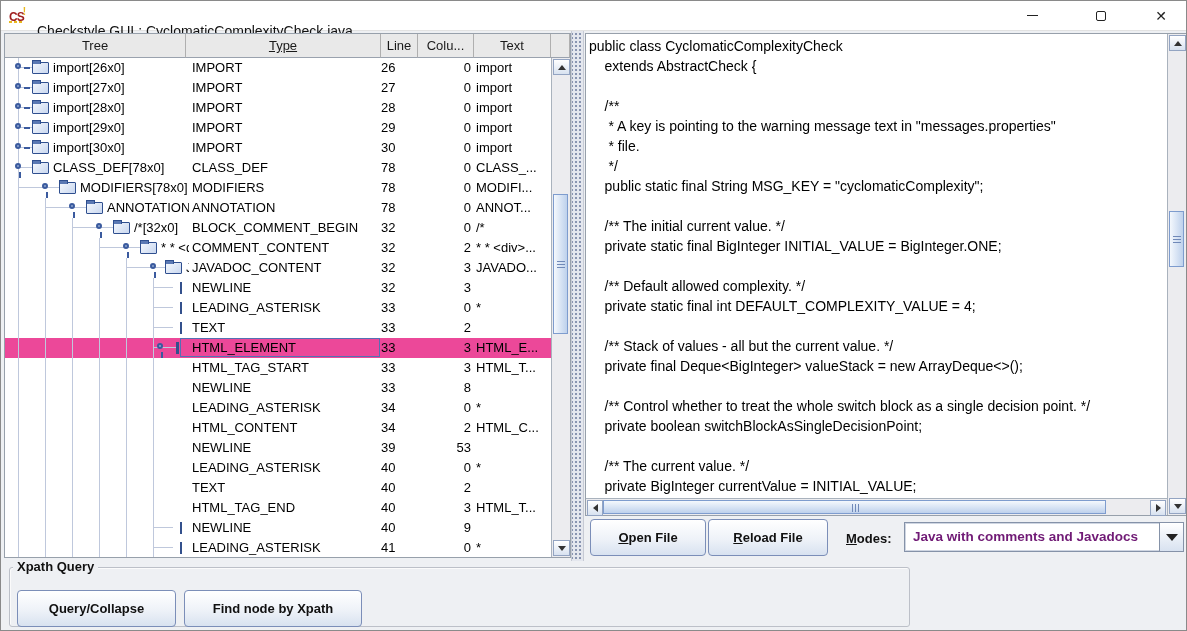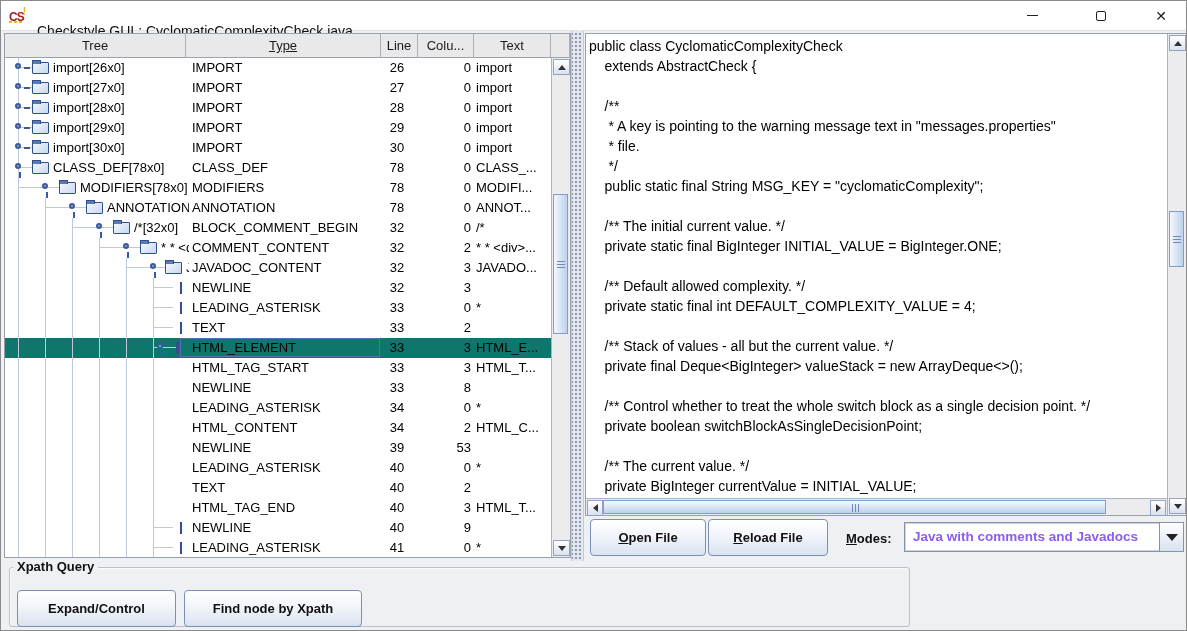--- a/index.html
+++ b/index.html
@@ -22,35 +22,35 @@
   #btn-min .g { width:11px; height:1px; background:#222; }
   #btn-max .g { width:10px; height:10px; border:1.2px solid #222; border-radius:2px; }
   #btn-close .g { font-size:14px; line-height:14px; }
   
   #tree-panel { position:absolute; left:3px; top:32px; width:567px; height:525px; background:#fff; border:1px solid #97a0ab; }
   #tree-header { position:absolute; left:0; top:0; height:24px; width:565px; display:flex; }
   .hcell { height:24px; background:#e9e9e9; border-right:1px solid #afafaf; border-bottom:1px solid #9aa2ae;
            font-size:13px; color:#1a1a1a; display:flex; align-items:center; justify-content:center; }
   #tree-rows { position:absolute; left:0; top:24px; width:546px; height:499px; overflow:hidden; background:#fff; }
   .trow { position:absolute; left:0; width:546px; height:20px; font-size:13px; color:#000; }
-  .trow.sel { background:#0f766e; }
+  .trow.sel { background:#ec4899; }
   .tcell-tree { position:absolute; left:0; top:0; width:184px; height:20px; overflow:hidden; }
   .guide { position:absolute; top:0; width:1px; height:20px; background:#bfc8dc; }
   .dash  { position:absolute; top:9px; height:1px; background:#bfc8dc; }
   .handle { position:absolute; top:5px; width:6px; height:6px; border:2px solid #3a5a9e; border-radius:50%; background:#8fa6cf; }
   .handle.collapsed::after { content:""; position:absolute; left:7px; top:2px; width:6px; height:2px; background:#3a5a9e; }
   .handle.expanded::after  { content:""; position:absolute; left:2px; top:7px; width:2px; height:6px; background:#3a5a9e; }
   .folder { position:absolute; top:4px; width:17px; height:12px; border:1px solid #2f4f8f; border-radius:1px;
             background:linear-gradient(135deg,#f4f8fe 0%,#c9d7ef 100%); }
   .folder::before { content:""; position:absolute; left:-1px; top:-3px; width:7px; height:3px; background:#5b79b4; border:1px solid #2f4f8f; border-bottom:none; }
   .leafbar { position:absolute; top:4px; width:2px; height:12px; background:#33508c; }
   .tlabel { position:absolute; top:2px; white-space:nowrap; }
   .tcell { position:absolute; top:0; height:20px; line-height:20px; white-space:nowrap; overflow:hidden; }
   .c-type { left:181px; width:195px; padding-left:6px; }
-  .c-line { left:376px; width:37px; text-align:center; padding-right:5px; }
+  .c-line { left:376px; width:37px; text-align:left; padding-right:5px; }
   .c-col  { left:413px; width:56px; text-align:right; padding-right:3px; }
   .c-text { left:469px; width:77px; padding-left:2px; }
   .focusbox { position:absolute; left:175px; top:0px; width:200px; height:19px; border:1px solid #5470b4; }
   
   .sb-v { position:absolute; background:#ececef; border-left:1px solid #a9b2bd; }
   .sb-btn { position:absolute; width:17px; height:16px; background:linear-gradient(#ffffff,#d8e2f0); border:1px solid #93a4c2; display:flex; align-items:center; justify-content:center; }
   .tri-up    { width:0; height:0; border-left:4px solid transparent; border-right:4px solid transparent; border-bottom:5px solid #333; }
   .tri-down  { width:0; height:0; border-left:4px solid transparent; border-right:4px solid transparent; border-top:5px solid #333; }
   .tri-left  { width:0; height:0; border-top:4px solid transparent; border-bottom:4px solid transparent; border-right:5px solid #333; }
   .tri-right { width:0; height:0; border-top:4px solid transparent; border-bottom:4px solid transparent; border-left:5px solid #333; }
@@ -69,21 +69,21 @@
   #code-wrap { position:absolute; left:584px; top:32px; width:601px; height:483px; background:#fff; border:1px solid #97a0ab; }
   #code-area { position:absolute; left:0; top:0; width:581px; height:464px; overflow:hidden; padding:2px 0 0 3px; }
   .codeline { height:20px; line-height:20px; font-size:14px; color:#000; white-space:pre; }
   
   #btnrow { position:absolute; left:584px; top:516px; width:601px; height:41px; background:#eef0f3; }
   .mbtn { position:absolute; height:37px; top:2px; background:linear-gradient(#ffffff 0%,#eef2f8 55%,#d8e2f0 100%);
      border:1px solid #7b8eb8; border-radius:4px; font-size:13px; font-weight:bold; color:#111;
      display:flex; align-items:center; justify-content:center; }
   #modes-label { position:absolute; left:845px; top:530px; font-size:13px; font-weight:bold; color:#111; }
   #combo { position:absolute; left:903px; top:521px; width:280px; height:30px; background:#fff; border:1px solid #8592a8; box-shadow:0 0 0 1px #cfd6e2 inset; }
-  #combo-value { position:absolute; left:8px; top:6px; font-size:13.5px; font-weight:bold; color:#8b5cf6; white-space:nowrap; }
+  #combo-value { position:absolute; left:8px; top:6px; font-size:13.5px; font-weight:bold; color:#701a75; white-space:nowrap; }
   #combo-arrow { position:absolute; right:0; top:0; width:24px; height:28px; border-left:1px solid #8592a8;
      background:linear-gradient(#ffffff,#d8e2f0); display:flex; align-items:center; justify-content:center; }
   #combo-arrow .t { width:0; height:0; border-left:6px solid transparent; border-right:6px solid transparent; border-top:7px solid #222; }
   
   #xpath-group { position:absolute; left:8px; top:566px; width:901px; height:60px;
      border:1px solid #bcc0c8; border-radius:3px; box-shadow:1px 1px 0 #fbfbfb inset; }
   #xpath-title { position:absolute; left:12px; top:558px; padding:0 4px; background:#eef0f3; font-size:13px; font-weight:bold; color:#111; }
   #xpath-btns .mbtn { top:0; }
   #btn-expand { left:16px; width:159px; }
   #btn-find { left:183px; width:178px; }
@@ -559,17 +559,17 @@
   <div id="combo">
     <div id="combo-value">Java with comments and Javadocs</div>
     <div id="combo-arrow">
         <span class="t"></span>
       </div>
   </div>
 
   <div id="xpath-group"></div>
   <div id="xpath-title">Xpath Query</div>
   <div id="xpath-btns">
-    <div class="mbtn" id="btn-expand">Expand/Control</div>
+    <div class="mbtn" id="btn-expand">Query/Collapse</div>
     <div class="mbtn" id="btn-find">Find node by Xpath</div>
   </div>
 
 </div>
 
 </body></html>

